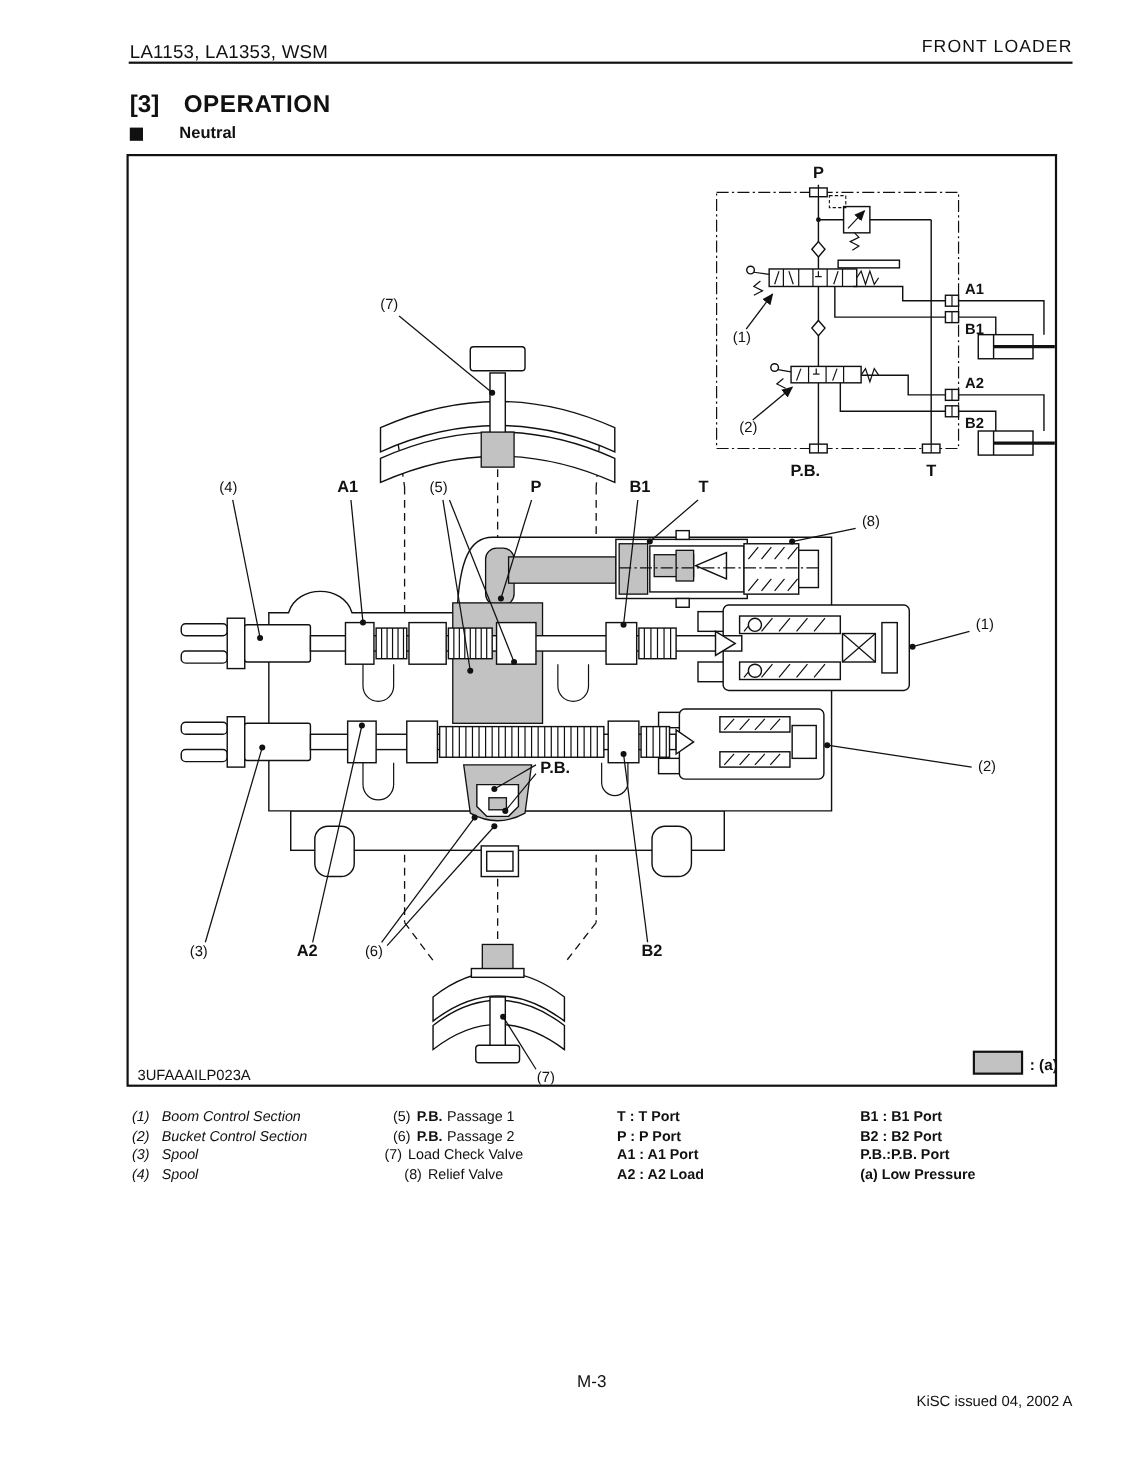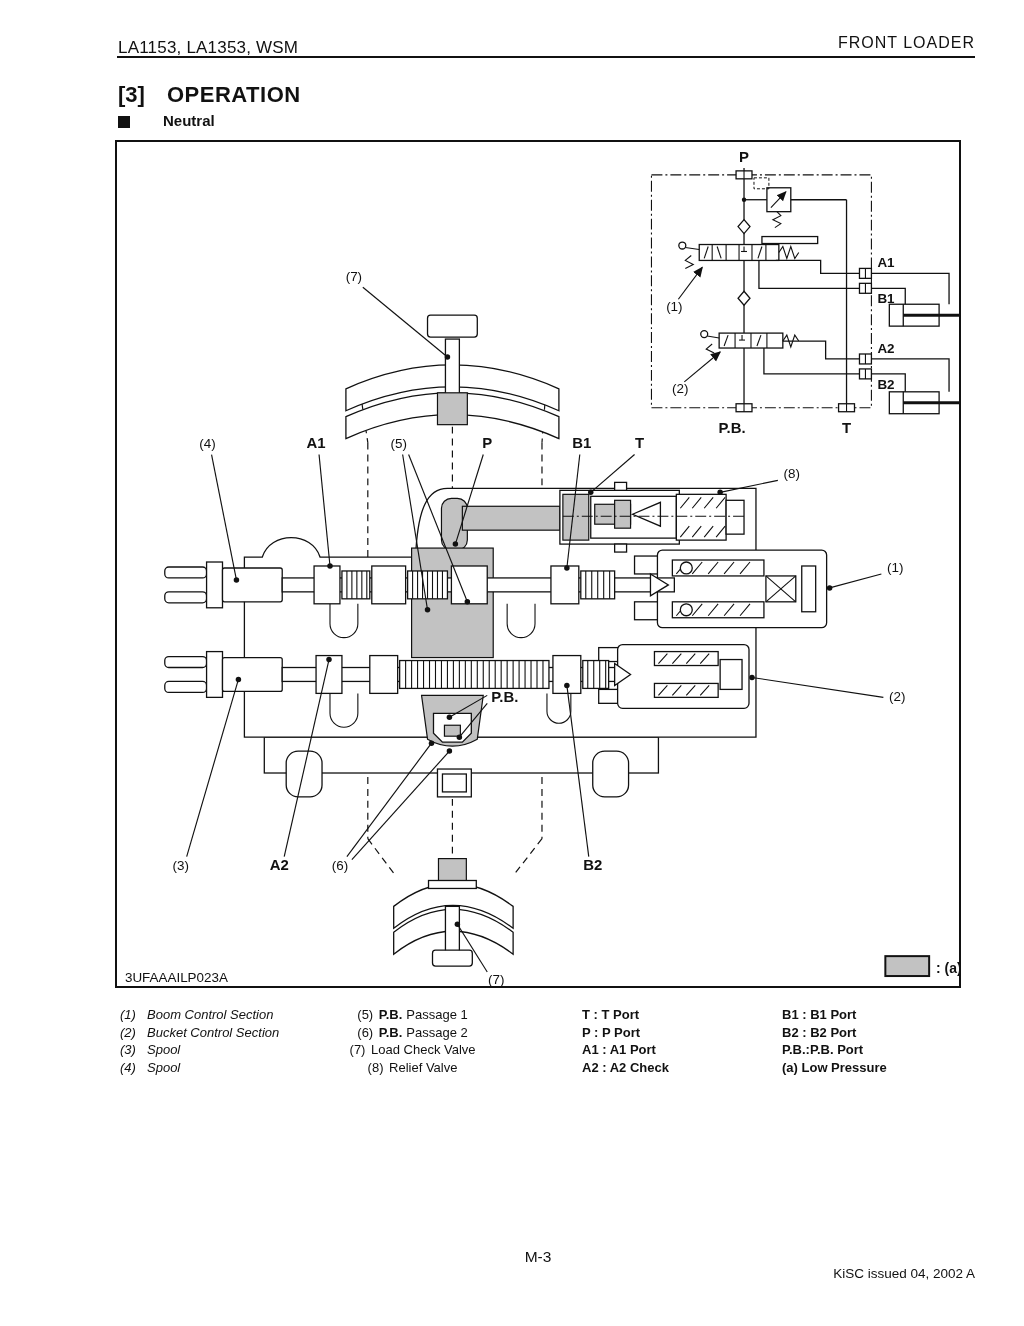--- a/index.html
+++ b/index.html
@@ -30,21 +30,21 @@
   .wh  { fill:#fff; stroke:#111; stroke-width:1.3; }
   .gy  { fill:#c2c2c2; stroke:#111; stroke-width:1.2; }
   .dsh { fill:none; stroke:#111; stroke-width:1.2; stroke-dasharray:7 5; }
   .ddt { fill:none; stroke:#111; stroke-width:1.1; stroke-dasharray:11 3 2 3; }
   .lead{ fill:none; stroke:#111; stroke-width:1.15; }
 
   .legend  { position:absolute; left:115px; top:1006px; width:846px; font-size:13px; }
   .lcol    { position:absolute; top:0; }
   .lcol1   { left:5px;font-style:italic;   }
   .lcol2   { left:229px;text-align:center; }
-  .lcol3   { left:467px; }
+  .lcol3   { left:446px; }
   .lcol4   { left:667px; }
   .lrow    { height:17.5px; line-height:17.5px; white-space:nowrap; }
   .lnum    { display:inline-block; width:27px; }
   .lb      { font-weight:bold; margin-right:4px; }
   .lb:empty{ margin-right:0; }
   .lbold   { font-weight:bold; }
   .foot-issue { position:absolute; right:49px; top:1266px; font-size:13.5px; }
   .foot-page  { position:absolute; left:115px; top:1248px; width:846px; text-align:center; font-size:15.5px; }
 </style>
 </head>
@@ -378,21 +378,21 @@
   <div class="lcol lcol2">
     <div class="lrow"><span class="lnum">(5)</span><span class="lb">P.B.</span><span>Passage 1</span></div>
     <div class="lrow"><span class="lnum">(6)</span><span class="lb">P.B.</span><span>Passage 2</span></div>
     <div class="lrow"><span class="lnum">(7)</span><span class="lb"></span><span>Load Check Valve</span></div>
     <div class="lrow"><span class="lnum">(8)</span><span class="lb"></span><span>Relief Valve</span></div>
   </div>
   <div class="lcol lcol3">
     <div class="lrow lbold"><span>T :  T Port</span></div>
     <div class="lrow lbold"><span>P :  P Port</span></div>
     <div class="lrow lbold"><span>A1 : A1 Port</span></div>
-    <div class="lrow lbold"><span>A2 : A2 Check</span></div>
+    <div class="lrow lbold"><span>A2 : A2 Load</span></div>
   </div>
   <div class="lcol lcol4">
     <div class="lrow lbold"><span>B1 : B1 Port</span></div>
     <div class="lrow lbold"><span>B2 : B2 Port</span></div>
     <div class="lrow lbold"><span>P.B.:P.B. Port</span></div>
     <div class="lrow lbold"><span>(a)  Low Pressure</span></div>
   </div>
 </div>
 
 <div class="foot-issue">KiSC issued 04, 2002 A</div>

